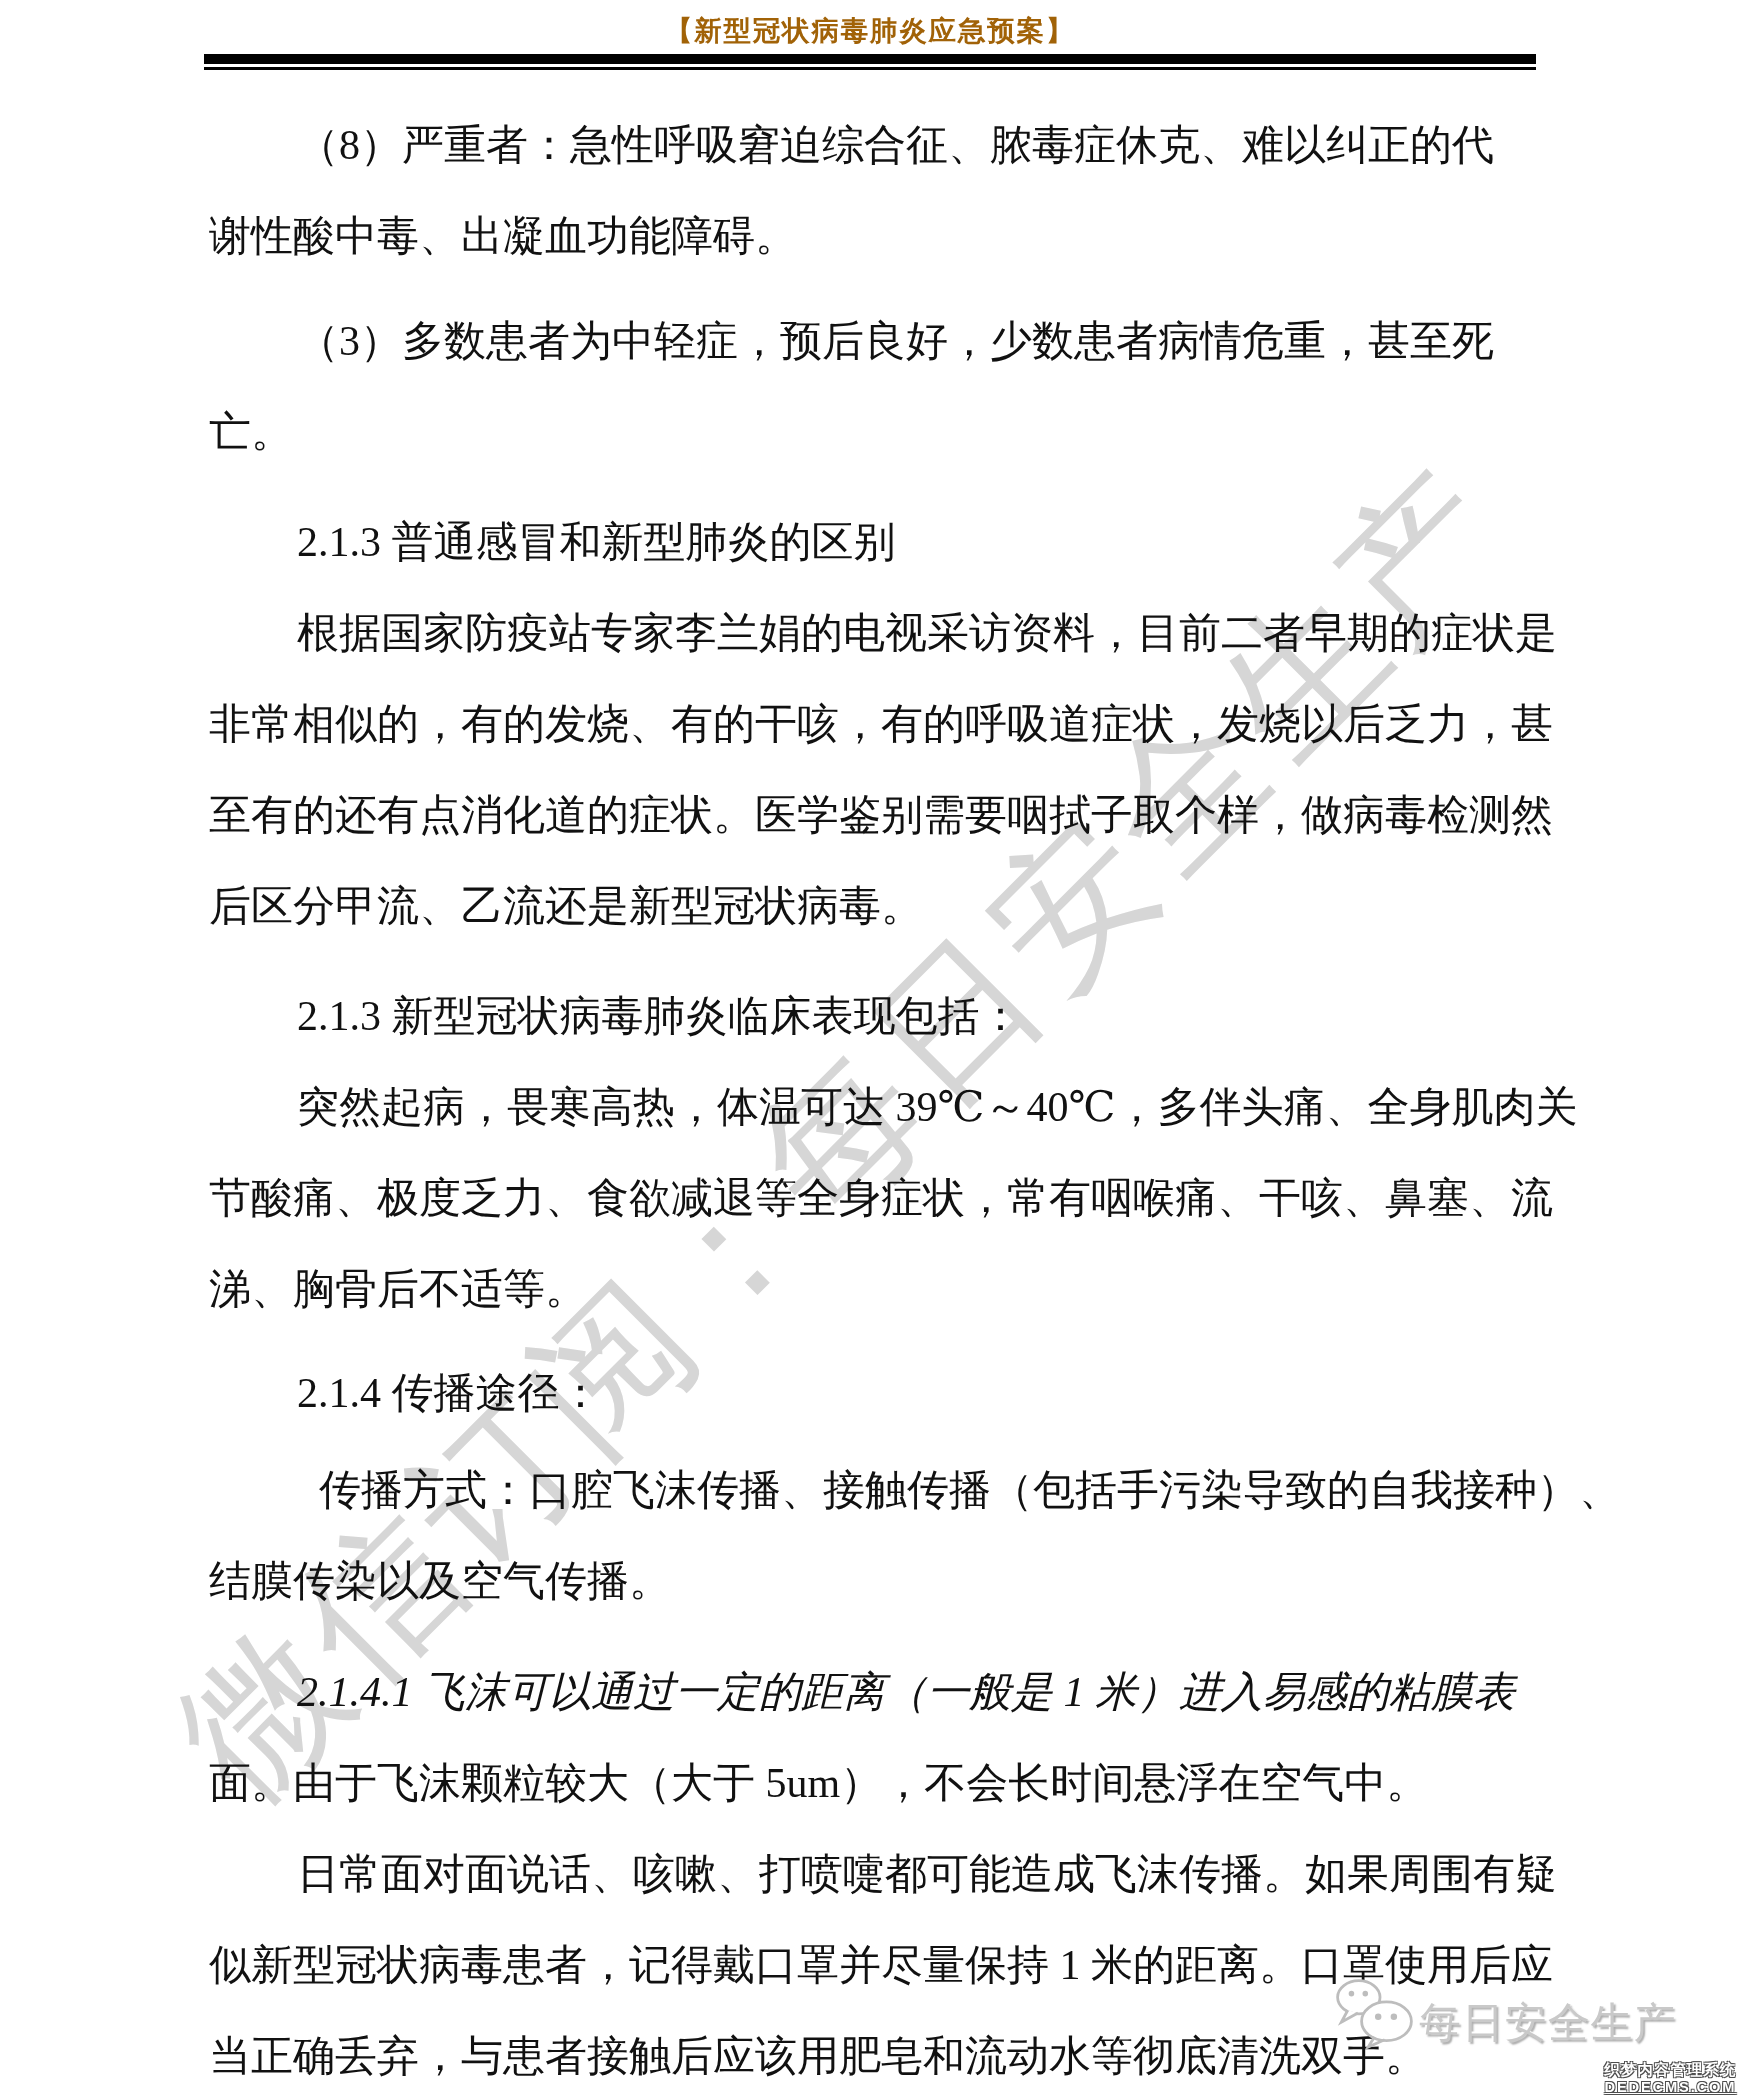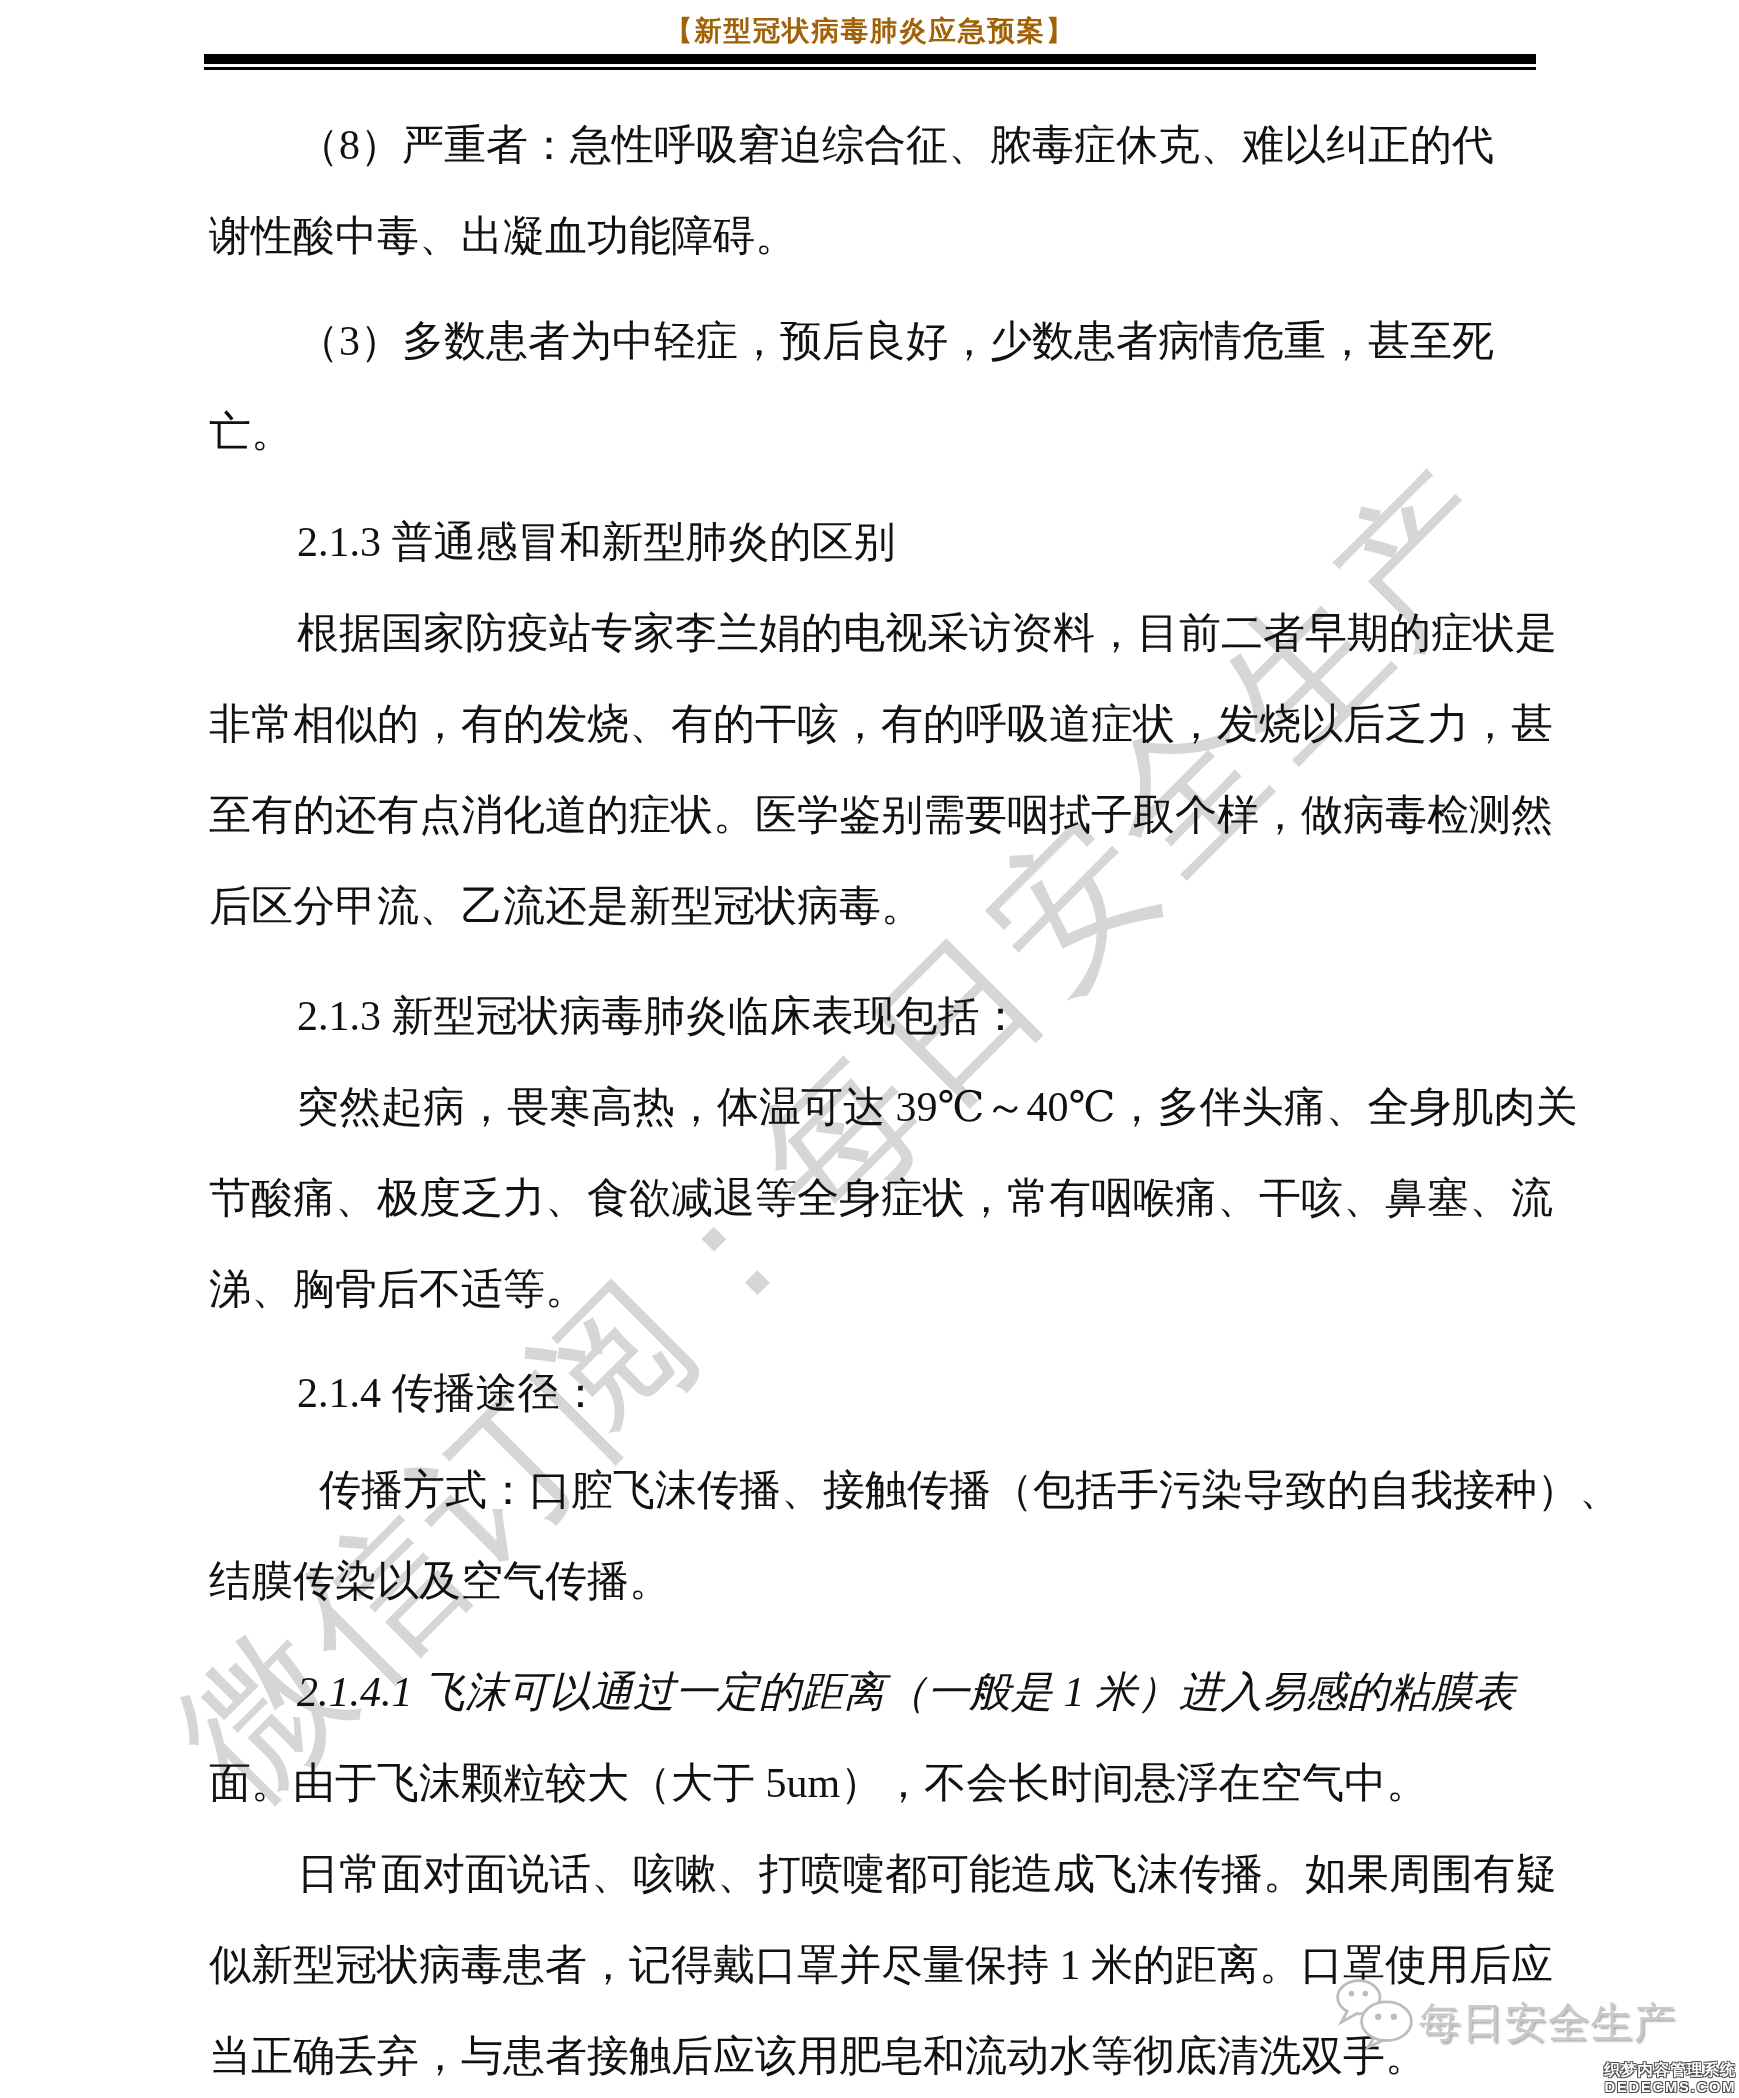--- a/index.html
+++ b/index.html
@@ -65,20 +65,21 @@
     font-weight:bold;color:#ffffff;
     line-height:17.4px;
   }
   .cms .cms-name{
     font-size:15.6px;letter-spacing:0.9px;
     text-shadow:-0.9px -0.9px 0 #4d4d4d,0.9px -0.9px 0 #4d4d4d,-0.9px 0.9px 0 #4d4d4d,0.9px 0.9px 0 #4d4d4d;
   }
   .cms .cms-domain{
     font-size:14.7px;letter-spacing:1.8px;
     text-shadow:-0.9px -0.9px 0 #4d4d4d,0.9px -0.9px 0 #4d4d4d,-0.9px 0.9px 0 #4d4d4d,0.9px 0.9px 0 #4d4d4d;
+    text-decoration:underline;
   }
 </style>
 </head>
 <body>
 
 <div class="page">
 
   <div class="header-title">【新型冠状病毒肺炎应急预案】</div>
   <div class="rule-thick"></div>
   <div class="rule-thin"></div>

